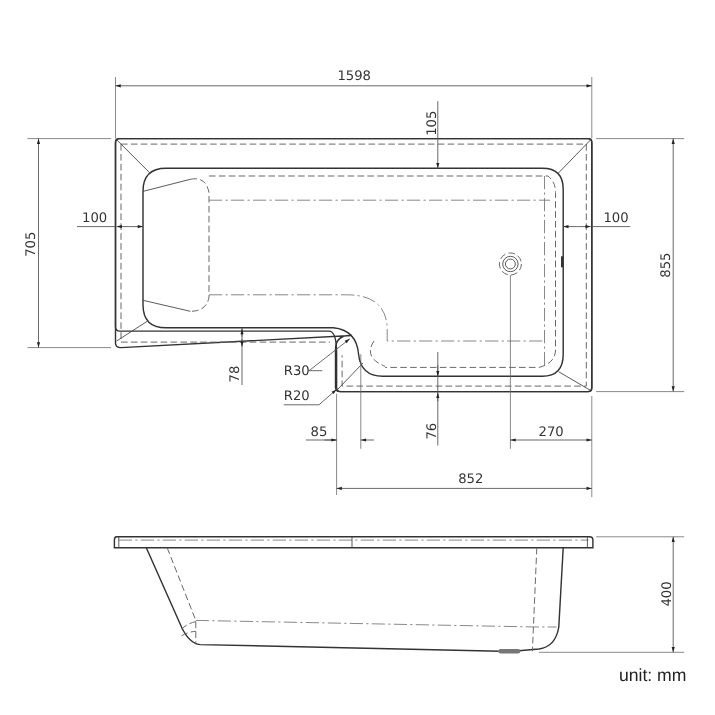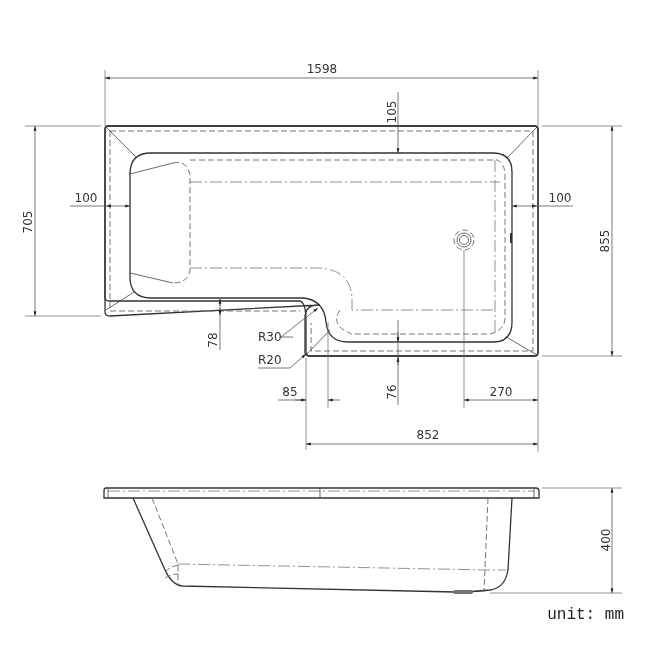--- a/index.html
+++ b/index.html
@@ -5,21 +5,21 @@
     html, body { margin: 0; padding: 0; background: #ffffff; }
     body { width: 650px; height: 650px; overflow: hidden; position: relative; font-family: "DejaVu Sans", sans-serif; }
     svg { position: absolute; left: 0; top: 0; }
     .outline { fill: none; stroke: #333; stroke-width: 1.3; }
     .thin { fill: none; stroke: #444; stroke-width: 0.8; }
     .hidden { fill: none; stroke: #666; stroke-width: 0.9; stroke-dasharray: 6 3; }
     .center { fill: none; stroke: #777; stroke-width: 0.8; stroke-dasharray: 12 3 2 3; }
     .dim { fill: none; stroke: #555; stroke-width: 0.8; }
     .ext { fill: none; stroke: #666; stroke-width: 0.7; }
     .dimtext { font-family: "DejaVu Sans", sans-serif; font-size: 12px; fill: #333; }
-    .unit { position: absolute; right: 26px; top: 606px; font-family: Liberation Mono, monospace; font-size: 16px; color: #222; }
+    .unit { position: absolute; right: 26px; top: 606px; font-family: Liberation Sans, sans-serif; font-size: 16px; color: #222; }
   </style>
 </head>
 <body>
 
 <svg width="650" height="650" viewBox="0 0 650 650" xmlns="http://www.w3.org/2000/svg">
   <defs>
     <marker id="arr" viewBox="0 0 10 10" refX="10" refY="5" markerWidth="8" markerHeight="6" orient="auto-start-reverse">
       <path d="M0,2 L10,5 L0,8 z" fill="#222"></path>
     </marker>
   </defs>

